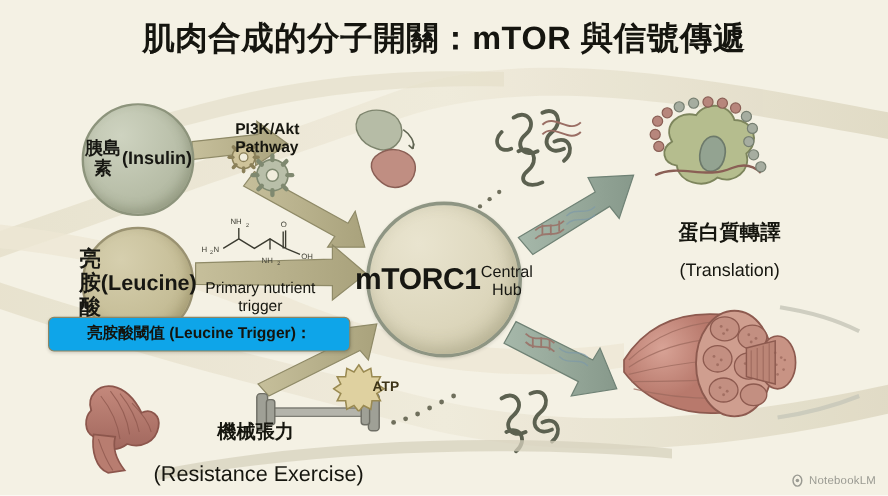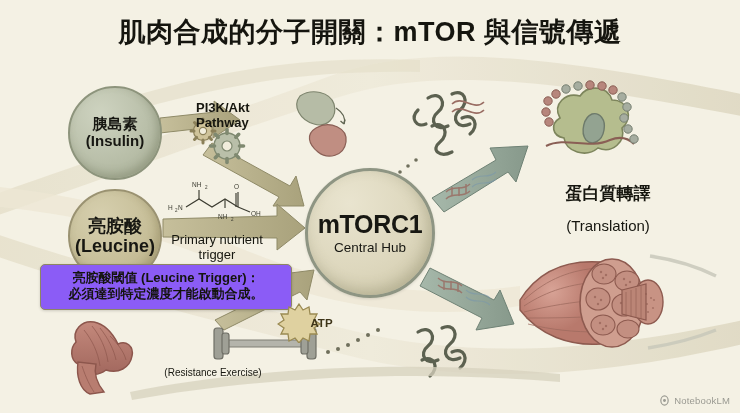--- a/index.html
+++ b/index.html
@@ -30,21 +30,20 @@
     font-weight: bold;
     color: #15150f;
     letter-spacing: 0.5px;
     white-space: nowrap;
   }
   
   .node {
     position: absolute;
     border-radius: 50%;
     display: flex;
-    flex-direction: column;
     align-items: center;
     justify-content: center;
     text-align: center;
     line-height: 1.12;
     color: #171712;
   }
   #node-insulin {
     left: 68px; top: 86px;
     width: 90px; height: 90px;
     background: radial-gradient(circle at 34% 28%, #ced3c0 0%, #b9bfa9 55%, #a7ae95 100%);
@@ -99,28 +98,28 @@
     left: 528px; top: 350px;
     width: 160px;
   }
   #label-resistance {
     left: 128px; top: 352px;
     width: 170px;
   }
   .label .cn { font-size: 17px; font-weight: bold; display: block; }
   .label .en { font-size: 15px; display: block; margin-top: 15px; }
   #label-resistance .cn { font-size: 16px; }
-  #label-resistance .en { font-size: 10px; }
+  #label-resistance .en { font-size: 18px; }
   
   #callout {
     position: absolute;
     left: 40px; top: 264px;
     width: 236px;
     padding: 5px 7px 6px 7px;
-    background: #8b5cf6;
+    background: #0ea5e9;
     border: 1.6px solid #8d8663;
     border-radius: 5px;
     box-shadow: 0 1px 3px rgba(0,0,0,.16);
     font-size: 13px;
     font-weight: bold;
     color: #14140e;
     line-height: 1.25;
     text-align: center;
   }
   #callout .line { display: block; }
@@ -450,26 +449,26 @@
 
   <div class="label" id="label-primary-trigger">Primary nutrient trigger</div>
 
   <div class="label" id="label-translation">
     <span class="cn">蛋白質轉譯</span>
     <span class="en">(Translation)</span>
   </div>
 
 
   <div class="label" id="label-resistance">
+    <span class="cn">機械張力</span>
     <span class="en">(Resistance Exercise)</span>
   </div>
 
   <div id="callout">
     <span class="line">亮胺酸閾值 (Leucine Trigger)：</span>
-    <span class="line">必須達到特定濃度才能啟動合成。</span>
   </div>
 
   <div id="atp-badge">
     <svg class="burst" width="44" height="40" viewBox="0 0 44 40">
       <polygon points="22,1 26,7 32,4 33,11 40,11 37,17 43,21 37,25 40,31 33,31 32,38 26,35 22,40 18,35 12,38 11,31 4,31 7,25 1,21 7,17 4,11 11,11 12,4 18,7" fill="#dfd1a0" stroke="#9a8a52" stroke-width="1.3"></polygon>
     </svg>
     <span class="atp-text">ATP</span>
   </div>
 
   <div id="watermark">

